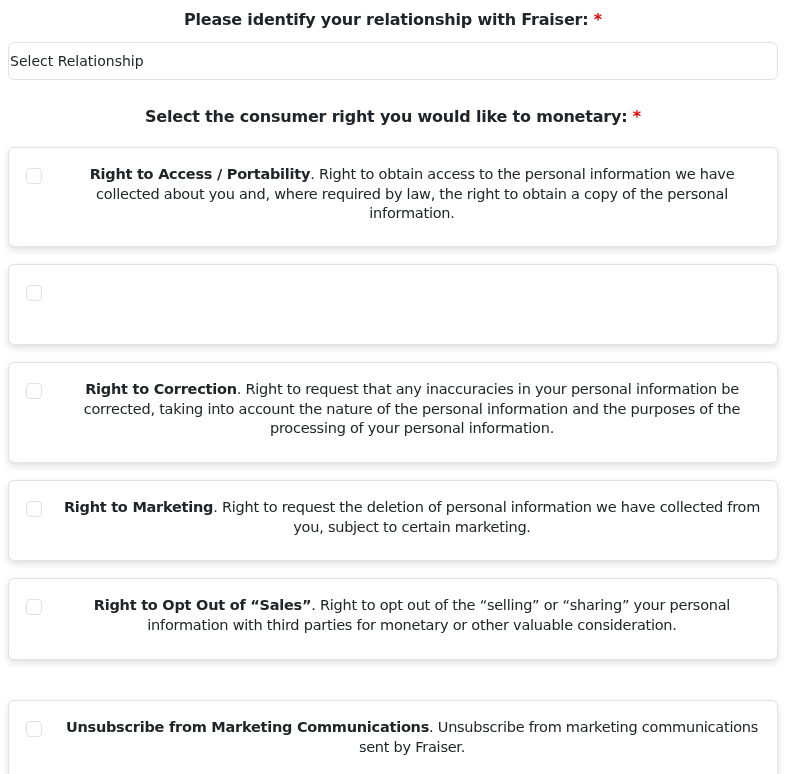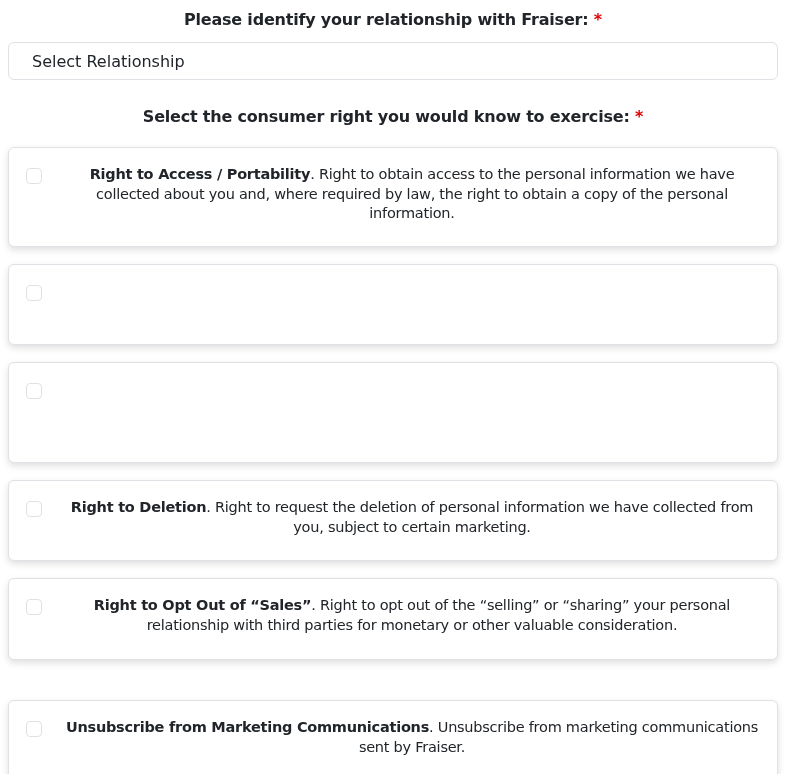--- a/index.html
+++ b/index.html
@@ -37,24 +37,24 @@
     }
     .select-box {
       position: absolute;
       top: 42px;
       left: 0;
       width: 770px;
       height: 38px;
       border: 1px solid #dee2e6;
       border-radius: 6px;
       background: #fff;
-      padding: 0 23px;
+      padding: 0 1px;
       display: flex;
       align-items: center;
-      font-size: 16px;
+      font-size: 14px;
       color: #212529;
       cursor: pointer;
     }
     .label-right {
       position: absolute;
       top: 106px;
       left: 0;
       width: 770px;
     }
     .card {
@@ -99,50 +99,53 @@
   <div class="field-label label-relationship">
     <span>Please identify your relationship with Fraiser:</span>
     <span class="req">*</span>
   </div>
 
   <div class="select-box">
     <span>Select Relationship</span>
   </div>
 
   <div class="field-label label-right">
-    <span>Select the consumer right you would know to exercise:</span>
+    <span>Select the consumer right you would like to monetary:</span>
     <span class="req">*</span>
   </div>
 
   <div class="card" style="top:147px;height:100px;">
     <span class="checkbox"></span>
     <div class="card-text">
       <b>Right to Access / Portability</b><span>. Right to obtain access to the personal information we have collected about you and, where required by law, the right to obtain a copy of the personal information.</span>
     </div>
   </div>
 
   <div class="card" style="top:264px;height:81px;">
     <span class="checkbox"></span>
   </div>
 
   <div class="card" style="top:362px;height:101px;">
     <span class="checkbox"></span>
+    <div class="card-text">
+      <b>Right to Correction</b><span>. Right to request that any inaccuracies in your personal information be corrected, taking into account the nature of the personal information and the purposes of the processing of your personal information.</span>
+    </div>
   </div>
 
   <div class="card" style="top:480px;height:81px;">
     <span class="checkbox"></span>
     <div class="card-text">
-      <b>Right to Deletion</b><span>. Right to request the deletion of personal information we have collected from you, subject to certain marketing.</span>
+      <b>Right to Marketing</b><span>. Right to request the deletion of personal information we have collected from you, subject to certain marketing.</span>
     </div>
   </div>
 
   <div class="card" style="top:578px;height:82px;">
     <span class="checkbox"></span>
     <div class="card-text">
-      <b>Right to Opt Out of “Sales”</b><span>. Right to opt out of the “selling” or “sharing” your personal relationship with third parties for monetary or other valuable consideration.</span>
+      <b>Right to Opt Out of “Sales”</b><span>. Right to opt out of the “selling” or “sharing” your personal information with third parties for monetary or other valuable consideration.</span>
     </div>
   </div>
 
   <div class="card" style="top:700px;height:81px;">
     <span class="checkbox"></span>
     <div class="card-text">
       <b>Unsubscribe from Marketing Communications</b><span>. Unsubscribe from marketing communications sent by Fraiser.</span>
     </div>
   </div>
 

